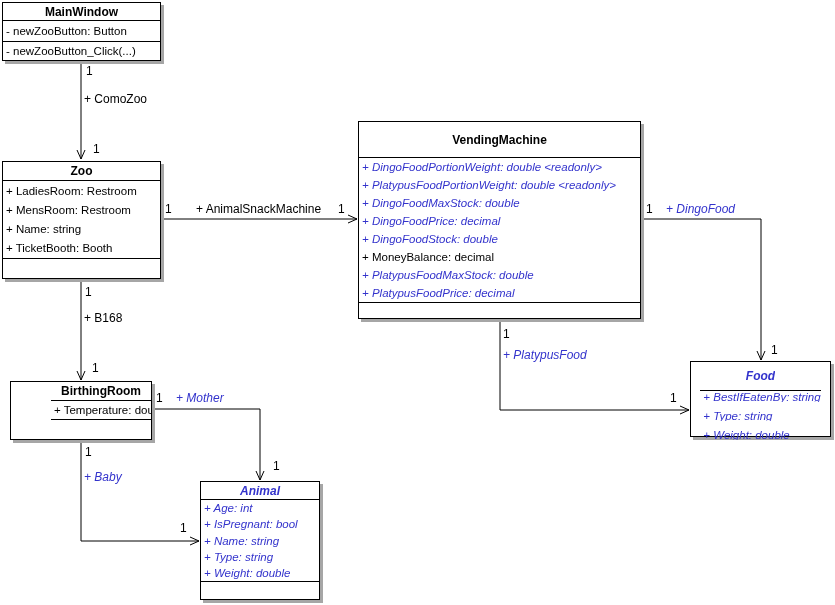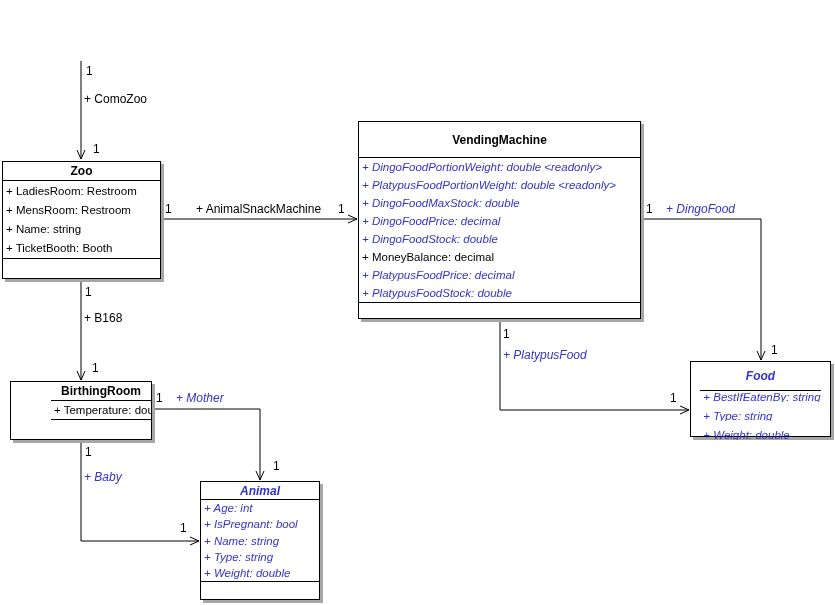--- a/index.html
+++ b/index.html
@@ -66,20 +66,29 @@
     </defs>
     <polyline points="81,61 81,159" marker-end="url(#openArrow)"></polyline>
     <polyline points="161,219 357,219" marker-end="url(#openArrow)"></polyline>
     <polyline points="81,279 81,380" marker-end="url(#openArrow)"></polyline>
     <polyline points="641,219 761,219 761,360" marker-end="url(#openArrow)"></polyline>
     <polyline points="500,319 500,410 689,410" marker-end="url(#openArrow)"></polyline>
     <polyline points="152,409 260,409 260,480" marker-end="url(#openArrow)"></polyline>
     <polyline points="81,440 81,541 199,541" marker-end="url(#openArrow)"></polyline>
   </svg>
 
+  <div class="uml-class" style="left:2px; top:2px; width:159px; height:59px;">
+    <div class="uml-title" style="height:17px;">MainWindow</div>
+    <div class="uml-comp" style="height:20px;">
+      <div class="member">- newZooButton: Button</div>
+    </div>
+    <div class="uml-comp fill">
+      <div class="member">- newZooButton_Click(...)</div>
+    </div>
+  </div>
 
   <div class="uml-class" style="left:2px; top:161px; width:159px; height:118px;">
     <div class="uml-title" style="height:18px;">Zoo</div>
     <div class="uml-comp" style="height:77px;">
       <div class="member">+ LadiesRoom: Restroom</div>
       <div class="member">+ MensRoom: Restroom</div>
       <div class="member">+ Name: string</div>
       <div class="member">+ TicketBooth: Booth</div>
     </div>
     <div class="uml-comp fill"></div>
@@ -87,22 +96,22 @@
 
   <div class="uml-class" style="left:358px; top:121px; width:283px; height:198px;">
     <div class="uml-title" style="height:35px;">VendingMachine</div>
     <div class="uml-comp" style="height:144px;">
       <div class="member virtual">+ DingoFoodPortionWeight: double &lt;readonly&gt;</div>
       <div class="member virtual">+ PlatypusFoodPortionWeight: double &lt;readonly&gt;</div>
       <div class="member virtual">+ DingoFoodMaxStock: double</div>
       <div class="member virtual">+ DingoFoodPrice: decimal</div>
       <div class="member virtual">+ DingoFoodStock: double</div>
       <div class="member">+ MoneyBalance: decimal</div>
+      <div class="member virtual">+ PlatypusFoodMaxStock: double</div>
       <div class="member virtual">+ PlatypusFoodPrice: decimal</div>
-      <div class="member virtual">+ PlatypusFoodStock: double</div>
     </div>
     <div class="uml-comp fill"></div>
   </div>
 
   <div class="uml-class" style="left:690px; top:361px; width:141px; height:76px;align-items:center;">
     <div class="uml-title title-virtual" style="height:28px;">Food</div>
     <div class="uml-comp" style="height:49px;gap:8px;">
       <div class="member virtual">+ BestIfEatenBy: string</div>
       <div class="member virtual">+ Type: string</div>
       <div class="member virtual">+ Weight: double</div>

